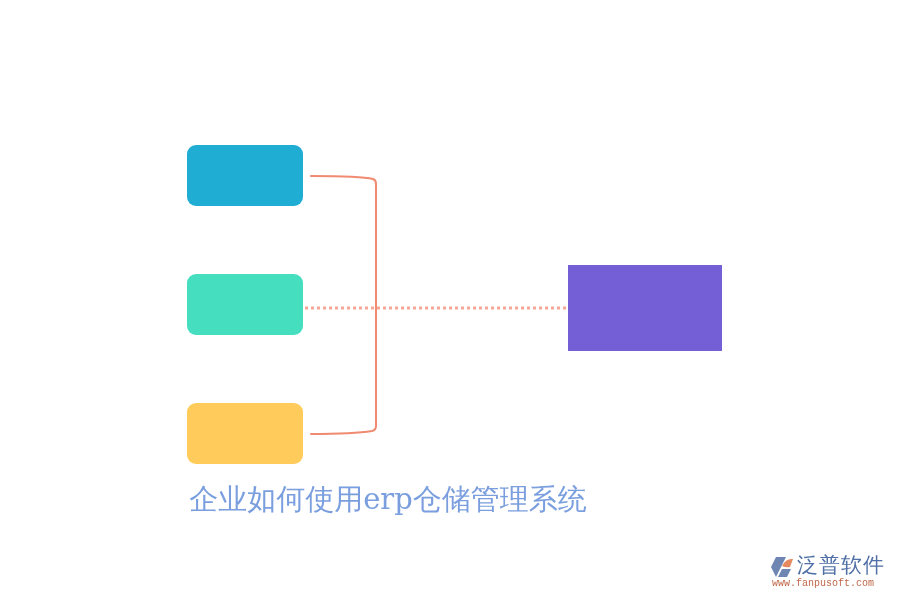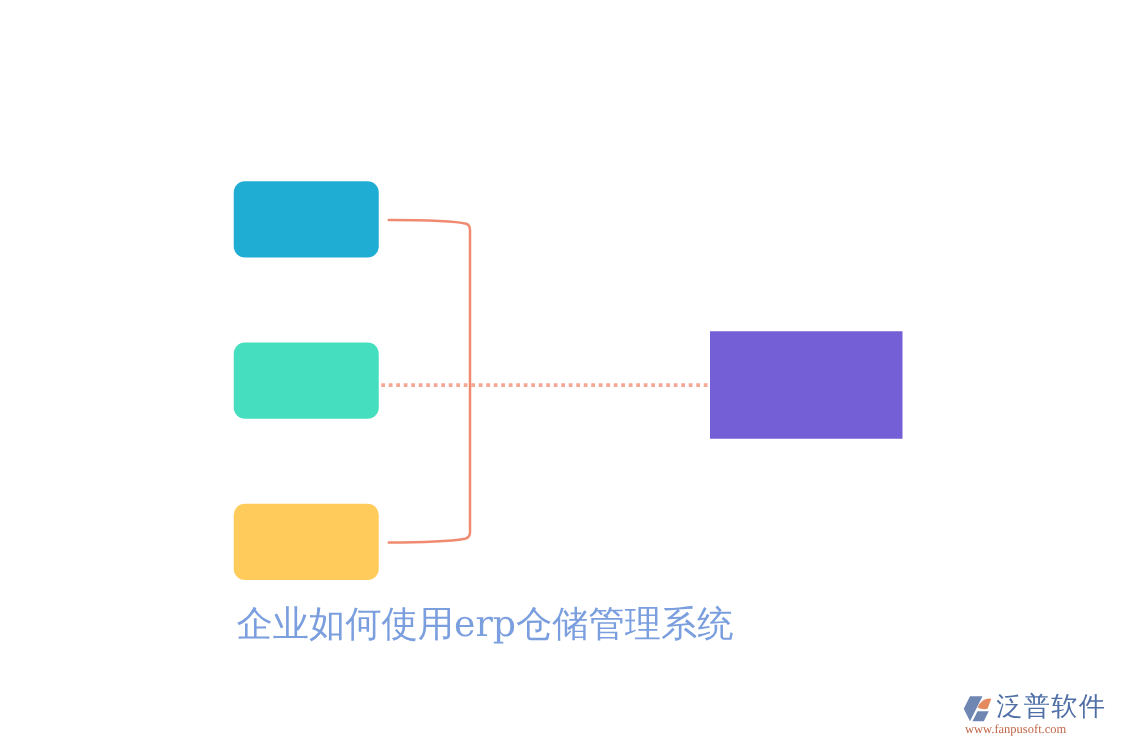--- a/index.html
+++ b/index.html
@@ -4,21 +4,21 @@
   <style>
     html, body { margin: 0; padding: 0; }
     body { width: 900px; height: 600px; background: #ffffff; position: relative; overflow: hidden; font-family: "DejaVu Sans", sans-serif; }
     .node { position: absolute; }
     .rounded { border-radius: 9px; }
     svg.connectors { position: absolute; left: 0; top: 0; }
     .title { position: absolute; left: 0; width: 776px; top: 480px; text-align: center; font-family: "DejaVu Serif", serif; font-size: 29px; color: #7b9fde; letter-spacing: 0px; }
     .logo { position: absolute; left: 770px; top: 553px; width: 125px; height: 40px; text-align: right; }
     .logo-icon { position: absolute; left: 0; top: 3px; width: 24px; height: 22px; }
     .logo-name { position: absolute; left: 27px; top: -2px; font-size: 21px; color: #4f6fa6; font-family: "DejaVu Sans", sans-serif; letter-spacing: 1px; }
-    .logo-url { position: absolute; left: 2px; top: 25px; font-size: 10px; color: #c0684a; font-family: Liberation Serif, serif; }
+    .logo-url { position: absolute; left: 2px; top: 25px; font-size: 10px; color: #c0684a; font-family: Liberation Mono, monospace; }
   </style>
 </head>
 <body>
 
 <div>
   <div class="node rounded" style="left:187px; top:145px; width:116px; height:61px; background:#1fadd3;"></div>
   <div class="node rounded" style="left:187px; top:274px; width:116px; height:61px; background:#45dfc0;"></div>
   <div class="node rounded" style="left:187px; top:403px; width:116px; height:61px; background:#ffcc5c;"></div>
   <div class="node" style="left:568px; top:265px; width:154px; height:86px; background:#755fd6;"></div>
 

